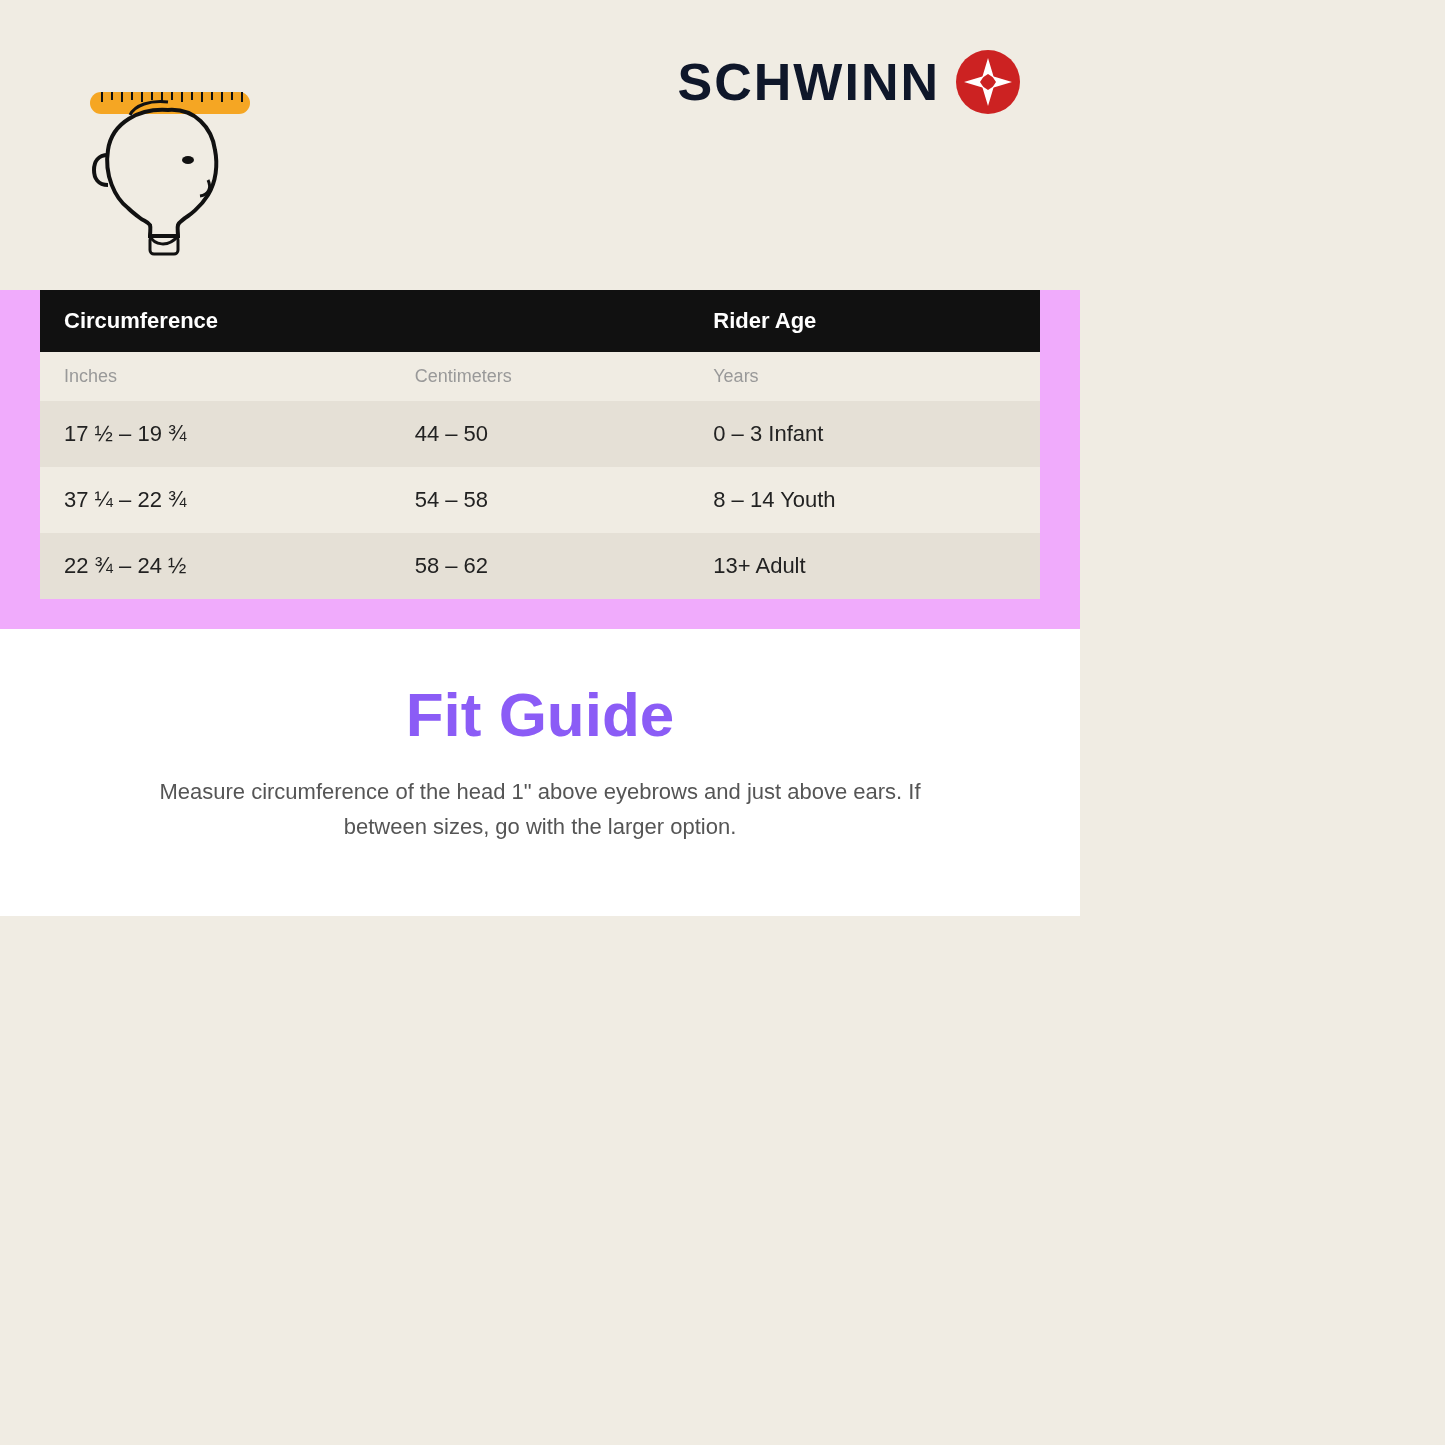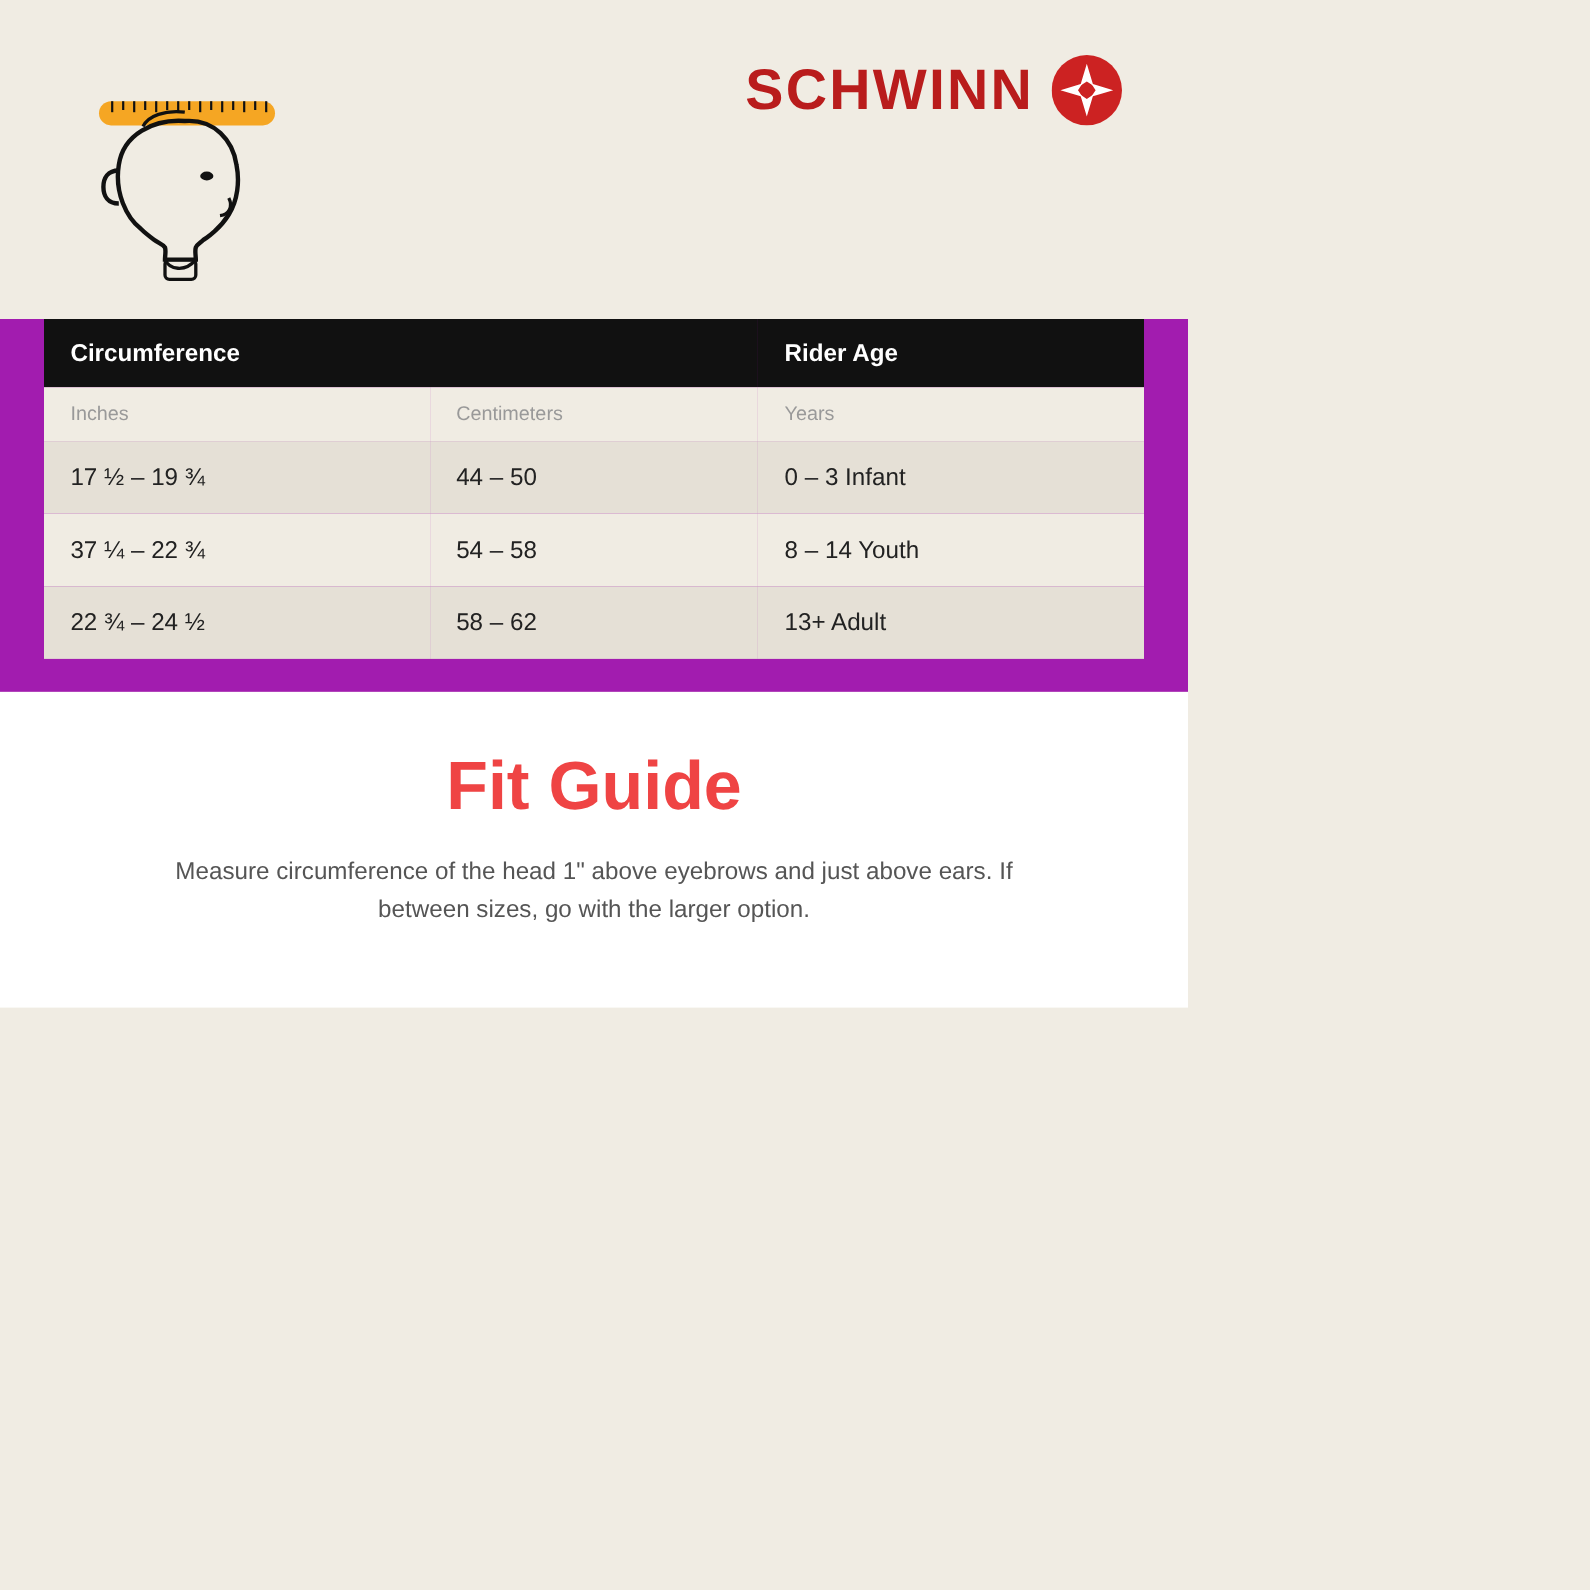--- a/index.html
+++ b/index.html
@@ -29,33 +29,33 @@
       display: flex;
       align-items: center;
       gap: 16px;
       margin-top: 10px;
     }
 
     .schwinn-text {
       font-size: 52px;
       font-weight: 900;
       letter-spacing: 2px;
-      color: #b91c1c;
+      color: #0f172a;
       font-family: Arial Black, Arial, sans-serif;
     }
 
     .schwinn-compass {
       width: 64px;
       height: 64px;
     }
 
     
     .table-section {
       padding: 0 40px 30px 40px;
-      background: #a21caf;
+      background: #f0abfc;
     }
 
     table {
       width: 100%;
       border-collapse: collapse;
     }
 
     .table-header-row {
       background: #111;
     }
@@ -100,21 +100,21 @@
     
     .bottom-section {
       background: #ffffff;
       padding: 50px 80px 60px 80px;
       text-align: center;
     }
 
     .fit-guide-title {
       font-size: 62px;
       font-weight: 900;
-      color: #ef4444;
+      color: #8b5cf6;
       font-family: Arial Black, Arial, sans-serif;
       margin-bottom: 24px;
     }
 
     .fit-guide-desc {
       font-size: 22px;
       color: #555;
       line-height: 1.6;
       max-width: 780px;
       margin: 12px auto;

